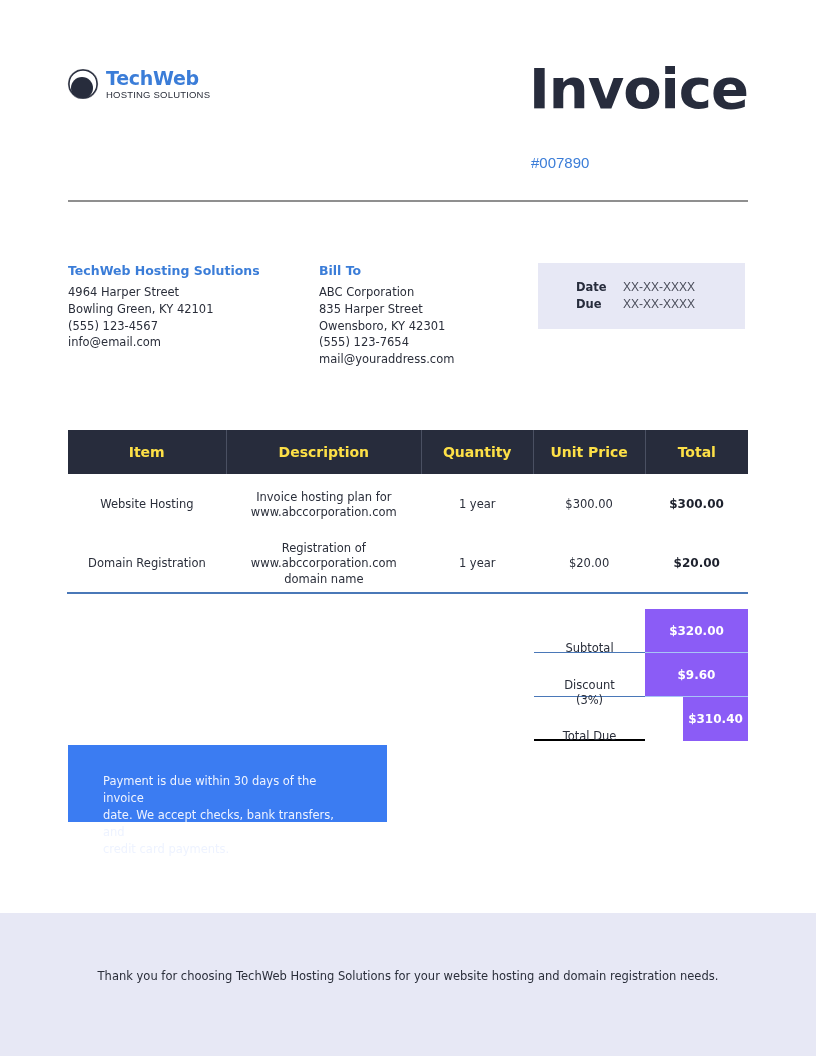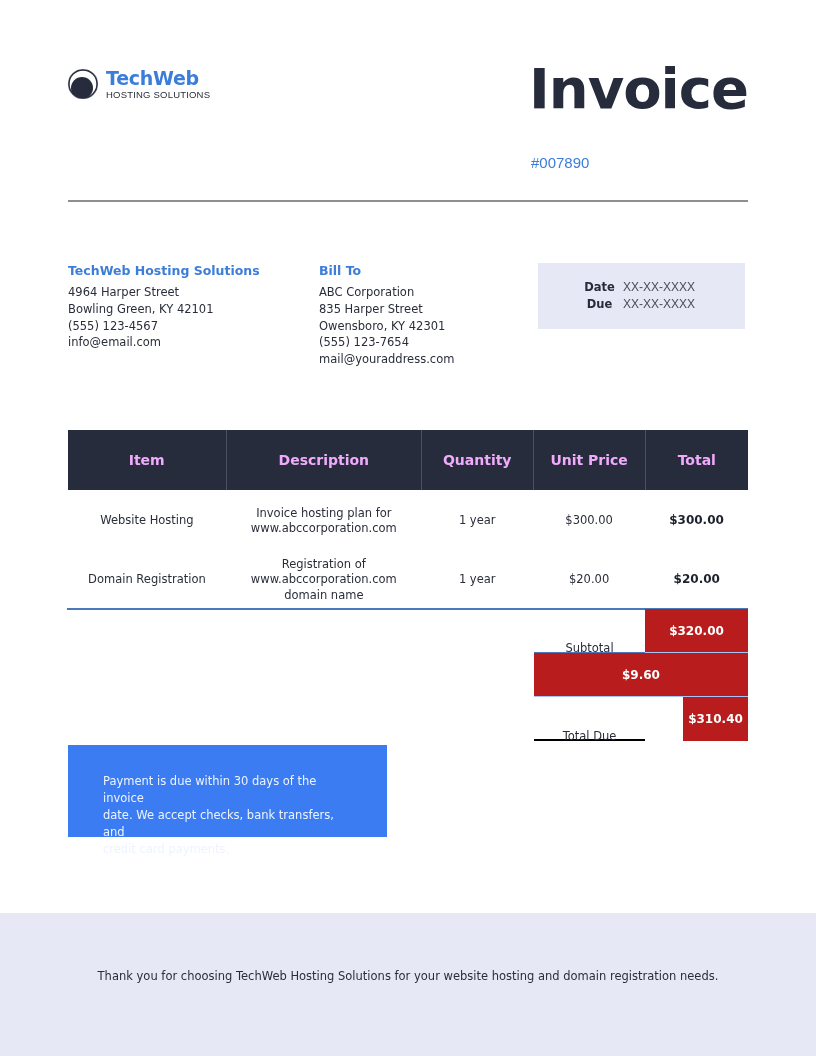--- a/index.html
+++ b/index.html
@@ -16,42 +16,42 @@
   .invoice-title { position: absolute; right: 68px; top: 55px; font-family: "DejaVu Sans", sans-serif; font-weight: bold; font-size: 56px; color: #272c3c; letter-spacing: -1px; line-height: 68px; }
   .invoice-number { position: absolute; left: 531px; top: 134px; font-family: "Liberation Sans", sans-serif; font-size: 15px; color: #3b7dd8; margin-top: 20px; }
 
   .divider { position: absolute; left: 68px; top: 200px; width: 680px; height: 2px; background: #8f8f8f; }
 
   .from-block { position: absolute; left: 68px; top: 263px; }
   .to-block { position: absolute; left: 319px; top: 263px; }
   .block-heading { font-family: "DejaVu Sans", sans-serif; font-weight: bold; font-size: 12.5px; color: #3b7dd8; margin-bottom: 6px; }
   .block-line { font-family: "DejaVu Sans", sans-serif; font-size: 11.5px; color: #2a2e3a; line-height: 16.8px; }
 
-  .dates-box { position: absolute; left: 538px; top: 263px; width: 207px; height: 66px; background: #e7e8f5; padding: 16px 16px 0 38px; text-align: center; }
+  .dates-box { position: absolute; left: 538px; top: 263px; width: 207px; height: 66px; background: #e7e8f5; padding: 16px 16px 0 38px; }
   .date-row { display: flex; font-size: 11.5px; line-height: 17px; }
   .date-label { width: 47px; font-weight: bold; color: #272c3c; font-family: "DejaVu Sans", sans-serif; }
   .date-value { color: #4a4d5a; font-family: "Liberation Sans", sans-serif; font-size: 12px; }
 
   .items-table { position: absolute; left: 67px; top: 430px; width: 681px; border-collapse: collapse; }
-  .items-table th { background: #272c3c; color: #f0abfc; height: 60px; font-family: "DejaVu Sans", sans-serif; font-weight: bold; font-size: 14px; text-align: center; border-left: 1px solid #4a5062; }
+  .items-table th { background: #272c3c; color: #fde047; height: 44px; font-family: "DejaVu Sans", sans-serif; font-weight: bold; font-size: 14px; text-align: center; border-left: 1px solid #4a5062; }
   .items-table th:first-child { border-left: none; }
   .items-table td { text-align: center; font-family: "DejaVu Sans", sans-serif; font-size: 11.5px; color: #2a2e3a; line-height: 15.5px; vertical-align: middle; }
   .items-table tr.row1 td { height: 62px; }
   .items-table tr.row2 td { height: 57px; border-bottom: 2px solid #4a78b8; }
   .items-table tr.row2 td { border-left: 1px solid #ffffff; }
   .items-table td.total-cell { font-weight: bold; color: #1e222e; font-size: 12px; }
 
   .summary { position: absolute; left: 534px; top: 609px; width: 214px; }
   .sum-row { display: flex; height: 44px; }
   .sum-label { width: 111px; display: flex; align-items: center; justify-content: center; text-align: center; font-family: "DejaVu Sans", sans-serif; font-size: 11.5px; color: #2a2e3a; line-height: 15.5px; border-bottom: 1px solid #4a78b8; margin-top: 37px; }
-  .sum-value { flex: 1; background: #b91c1c; color: #fff; display: flex; align-items: center; justify-content: center; font-family: "DejaVu Sans", sans-serif; font-weight: bold; font-size: 12px; border-bottom: 1px solid #a8c4f6; }
+  .sum-value { flex: 1; background: #8b5cf6; color: #fff; display: flex; align-items: center; justify-content: center; font-family: "DejaVu Sans", sans-serif; font-weight: bold; font-size: 12px; border-bottom: 1px solid #a8c4f6; }
   .sum-row:last-child .sum-label { border-bottom: 2px solid #000000; }
   .sum-row:last-child .sum-value { border-bottom: none; margin-left: 38px; }
 
-  .payment-note { position: absolute; left: 68px; top: 745px; width: 319px; height: 92px; background: #3b7cf2; padding: 28px 30px 0 35px; color: #eef3ff; font-family: "DejaVu Sans", sans-serif; font-size: 11.5px; line-height: 17px; }
+  .payment-note { position: absolute; left: 68px; top: 745px; width: 319px; height: 77px; background: #3b7cf2; padding: 28px 30px 0 35px; color: #eef3ff; font-family: "DejaVu Sans", sans-serif; font-size: 11.5px; line-height: 17px; }
 
   .footer { position: absolute; left: 0; top: 913px; width: 816px; height: 143px; background: #e7e8f5; }
   .footer-text { position: absolute; left: 0; top: 55px; width: 816px; text-align: center; font-family: "DejaVu Sans", sans-serif; font-size: 11.5px; color: #2a2e3a; line-height: 17px; }
 </style>
 </head>
 <body>
 
 <div class="logo">
   <div class="logo-icon">
     <svg width="32" height="32" viewBox="0 0 32 32">
@@ -140,20 +140,26 @@
     </tr>
   </tbody>
 </table>
 
 <div class="summary">
   <div class="sum-row">
     <div class="sum-label">Subtotal</div>
     <div class="sum-value">$320.00</div>
   </div>
   <div class="sum-row">
+    <div class="sum-label">
+      <div>
+        <div>Discount</div>
+        <div>(3%)</div>
+      </div>
+    </div>
     <div class="sum-value">$9.60</div>
   </div>
   <div class="sum-row">
     <div class="sum-label">Total Due</div>
     <div class="sum-value">$310.40</div>
   </div>
 </div>
 
 <div class="payment-note">
   <div>Payment is due within 30 days of the invoice</div>

